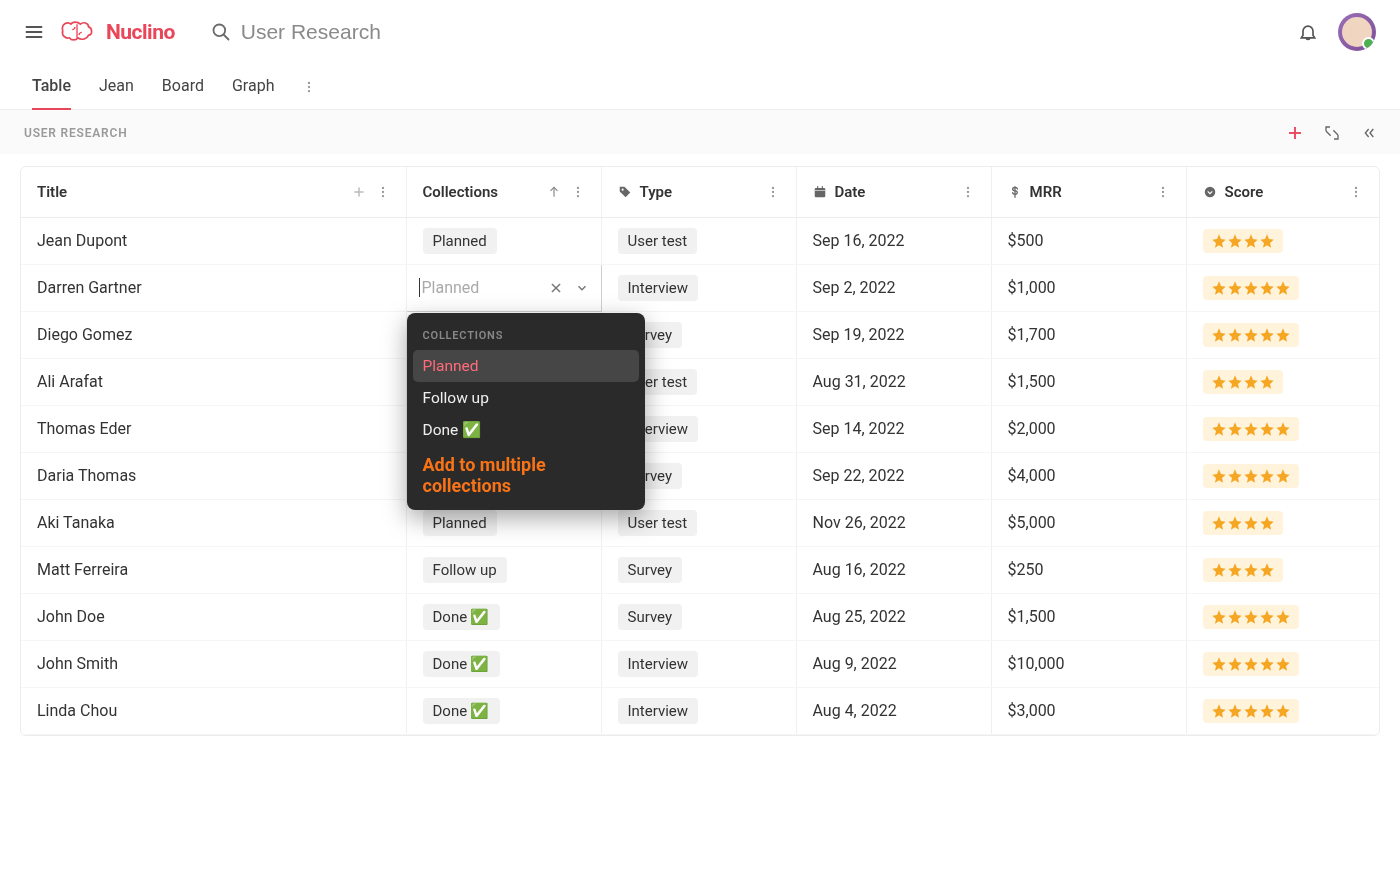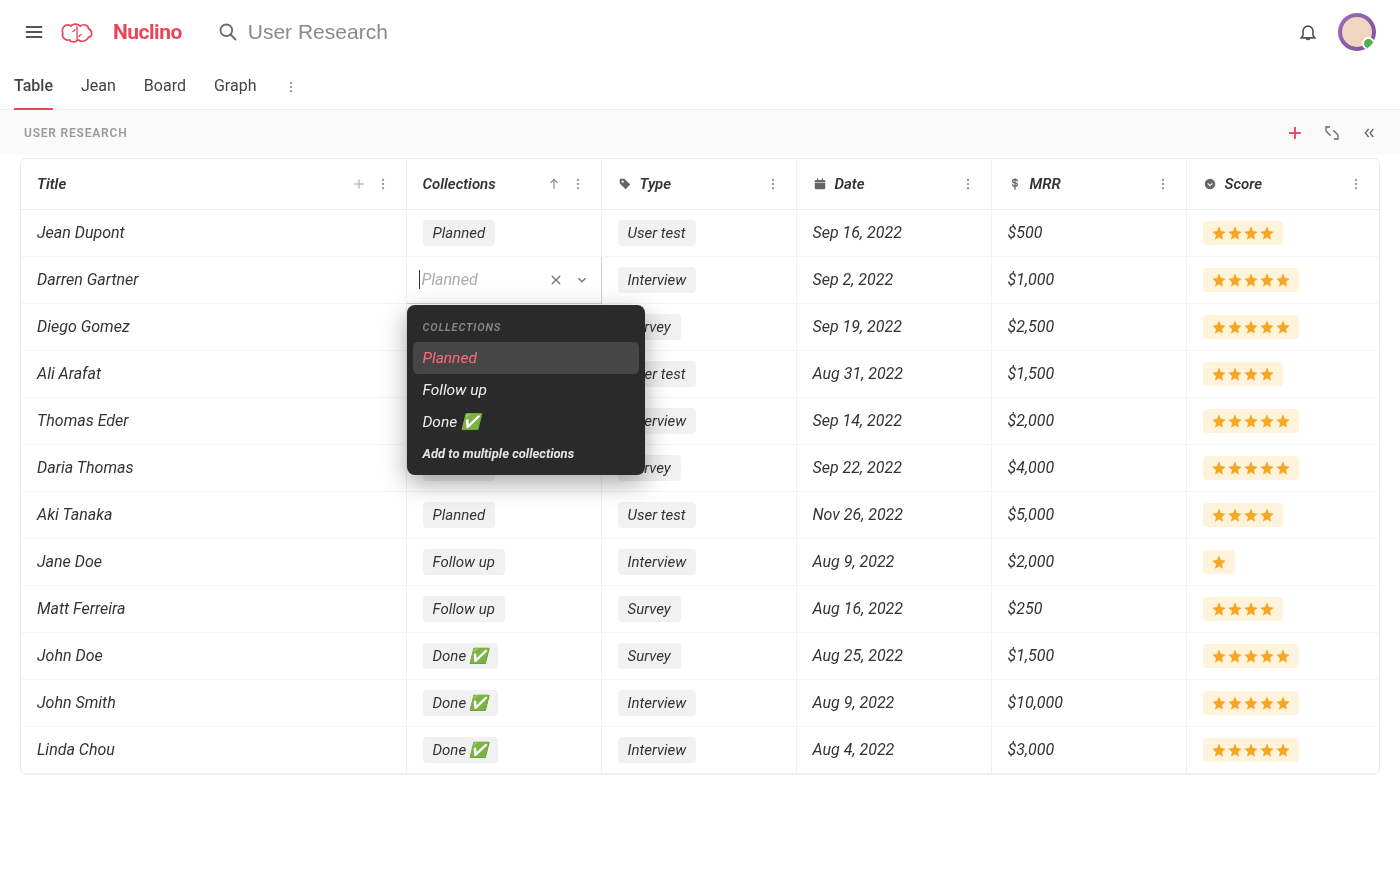--- a/index.html
+++ b/index.html
@@ -14,21 +14,21 @@
 
 
 .header {
   display: flex;
   align-items: center;
   padding: 12px 24px;
   height: 64px;
   gap: 16px;
 }
 .menu-icon { width: 20px; height: 20px; cursor: pointer; fill: #555; }
-.logo { display: flex; align-items: flex-end; gap: 19px; cursor: pointer; }
+.logo { display: flex; align-items: flex-start; gap: 12px; cursor: pointer; }
 .logo-icon { width: 34px; height: 22px; }
 .logo-text { font-size: 21px; font-weight: 700; color: #e9465a; letter-spacing: -0.5px; }
 .search-wrap { display: flex; align-items: center; gap: 10px; margin-left: 20px; flex: 1; }
 .search-icon { width: 20px; height: 20px; fill: #6a6a6a; }
 .search-input {
   border: none; outline: none; font-size: 21px; color: #8a8a8a;
   background: transparent; width: 400px;
 }
 .search-input::placeholder { color: #8a8a8a; }
 .header-right { display: flex; align-items: center; gap: 20px; }
@@ -46,21 +46,21 @@
   border: 2px solid #fff;
 }
 .avatar-face {
   width: 30px; height: 30px; border-radius: 50%;
   background: #f0d5c0;
 }
 
 
 .tabs {
   display: flex; align-items: center; gap: 28px;
-  padding: 0 14px; height: 46px;
+  padding: 0 32px; height: 46px;
   border-bottom: 1px solid #eee;
 }
 .tab {
   font-size: 16px; color: #444; cursor: pointer;
   height: 46px; display: flex; align-items: center;
   border-bottom: 2px solid transparent;
 }
 .tab.active { border-bottom-color: #e9465a; font-weight: 500; }
 .tab-more { cursor: pointer; }
 
@@ -73,26 +73,25 @@
 .breadcrumb {
   font-size: 12px; font-weight: 600; letter-spacing: 0.8px;
   color: #9a9a9a; text-transform: uppercase;
 }
 .breadcrumb-actions { display: flex; align-items: center; gap: 20px; }
 .plus-icon { width: 18px; height: 18px; stroke: #e9465a; stroke-width: 2.5; cursor: pointer; }
 .action-icon { width: 16px; height: 16px; stroke: #666; stroke-width: 2; fill: none; cursor: pointer; }
 
 
 .table-wrap {
-  margin: 4px 20px;
+  margin: 12px 20px;
   border: 1px solid #ececec;
   border-radius: 6px;
   background: #fff;
   overflow: hidden;
-  font-style: italic;
 }
 .table { width: 100%; border-collapse: collapse; }
 .table th, .table td {
   text-align: left;
   border-right: 1px solid #f0f0f0;
   padding: 0 16px;
   height: 47px;
   font-size: 16px;
 }
 .table th {
@@ -160,22 +159,22 @@
   font-size: 11px; font-weight: 600; letter-spacing: 0.8px;
   color: #888; padding: 6px 10px 8px 10px;
 }
 .dropdown-item {
   padding: 7px 10px; font-size: 15.5px; color: #eee;
   border-radius: 5px; cursor: pointer;
   display: flex; align-items: center;
 }
 .dropdown-item.highlight { background: #464646; color: #ff6b7a; }
 .dropdown-footer {
-  padding: 8px 10px 4px 10px; font-size: 13px; font-weight: 700;
-  color: #e5e5e5; cursor: pointer;
+  padding: 8px 10px 4px 10px; font-size: 18px; font-weight: 700;
+  color: #f97316; cursor: pointer;
 }
 
 .dots-v { width: 14px; height: 14px; fill: #999; }
 </style>
 </head>
 <body>
 
 <div class="header">
   <svg class="menu-icon" viewBox="0 0 24 24">
       <path d="M3 6h18M3 12h18M3 18h18" stroke="#555" stroke-width="2.2" stroke-linecap="round"></path>
@@ -402,21 +401,21 @@
               <svg class="star" viewBox="0 0 24 24">
                 <path d="M12 2l2.9 6.9L22 10l-5.5 5 1.6 7L12 18.5 5.9 22l1.6-7L2 10l7.1-1.1L12 2z"></path>
               </svg>
             </span></td>
         </tr>
         <tr>
           <td>Diego Gomez</td>
           <td><span class="pill">Planned</span></td>
           <td><span class="pill">Survey</span></td>
           <td>Sep 19, 2022</td>
-          <td>$2,500</td>
+          <td>$1,700</td>
           <td><span class="stars-wrap">
               <svg class="star" viewBox="0 0 24 24">
                 <path d="M12 2l2.9 6.9L22 10l-5.5 5 1.6 7L12 18.5 5.9 22l1.6-7L2 10l7.1-1.1L12 2z"></path>
               </svg>
               <svg class="star" viewBox="0 0 24 24">
                 <path d="M12 2l2.9 6.9L22 10l-5.5 5 1.6 7L12 18.5 5.9 22l1.6-7L2 10l7.1-1.1L12 2z"></path>
               </svg>
               <svg class="star" viewBox="0 0 24 24">
                 <path d="M12 2l2.9 6.9L22 10l-5.5 5 1.6 7L12 18.5 5.9 22l1.6-7L2 10l7.1-1.1L12 2z"></path>
               </svg>
@@ -512,32 +511,20 @@
               </svg>
               <svg class="star" viewBox="0 0 24 24">
                 <path d="M12 2l2.9 6.9L22 10l-5.5 5 1.6 7L12 18.5 5.9 22l1.6-7L2 10l7.1-1.1L12 2z"></path>
               </svg>
               <svg class="star" viewBox="0 0 24 24">
                 <path d="M12 2l2.9 6.9L22 10l-5.5 5 1.6 7L12 18.5 5.9 22l1.6-7L2 10l7.1-1.1L12 2z"></path>
               </svg>
             </span></td>
         </tr>
         <tr>
-          <td>Jane Doe</td>
-          <td><span class="pill">Follow up</span></td>
-          <td><span class="pill">Interview</span></td>
-          <td>Aug 9, 2022</td>
-          <td>$2,000</td>
-          <td><span class="stars-wrap">
-              <svg class="star" viewBox="0 0 24 24">
-                <path d="M12 2l2.9 6.9L22 10l-5.5 5 1.6 7L12 18.5 5.9 22l1.6-7L2 10l7.1-1.1L12 2z"></path>
-              </svg>
-            </span></td>
-        </tr>
-        <tr>
           <td>Matt Ferreira</td>
           <td><span class="pill">Follow up</span></td>
           <td><span class="pill">Survey</span></td>
           <td>Aug 16, 2022</td>
           <td>$250</td>
           <td><span class="stars-wrap">
               <svg class="star" viewBox="0 0 24 24">
                 <path d="M12 2l2.9 6.9L22 10l-5.5 5 1.6 7L12 18.5 5.9 22l1.6-7L2 10l7.1-1.1L12 2z"></path>
               </svg>
               <svg class="star" viewBox="0 0 24 24">

